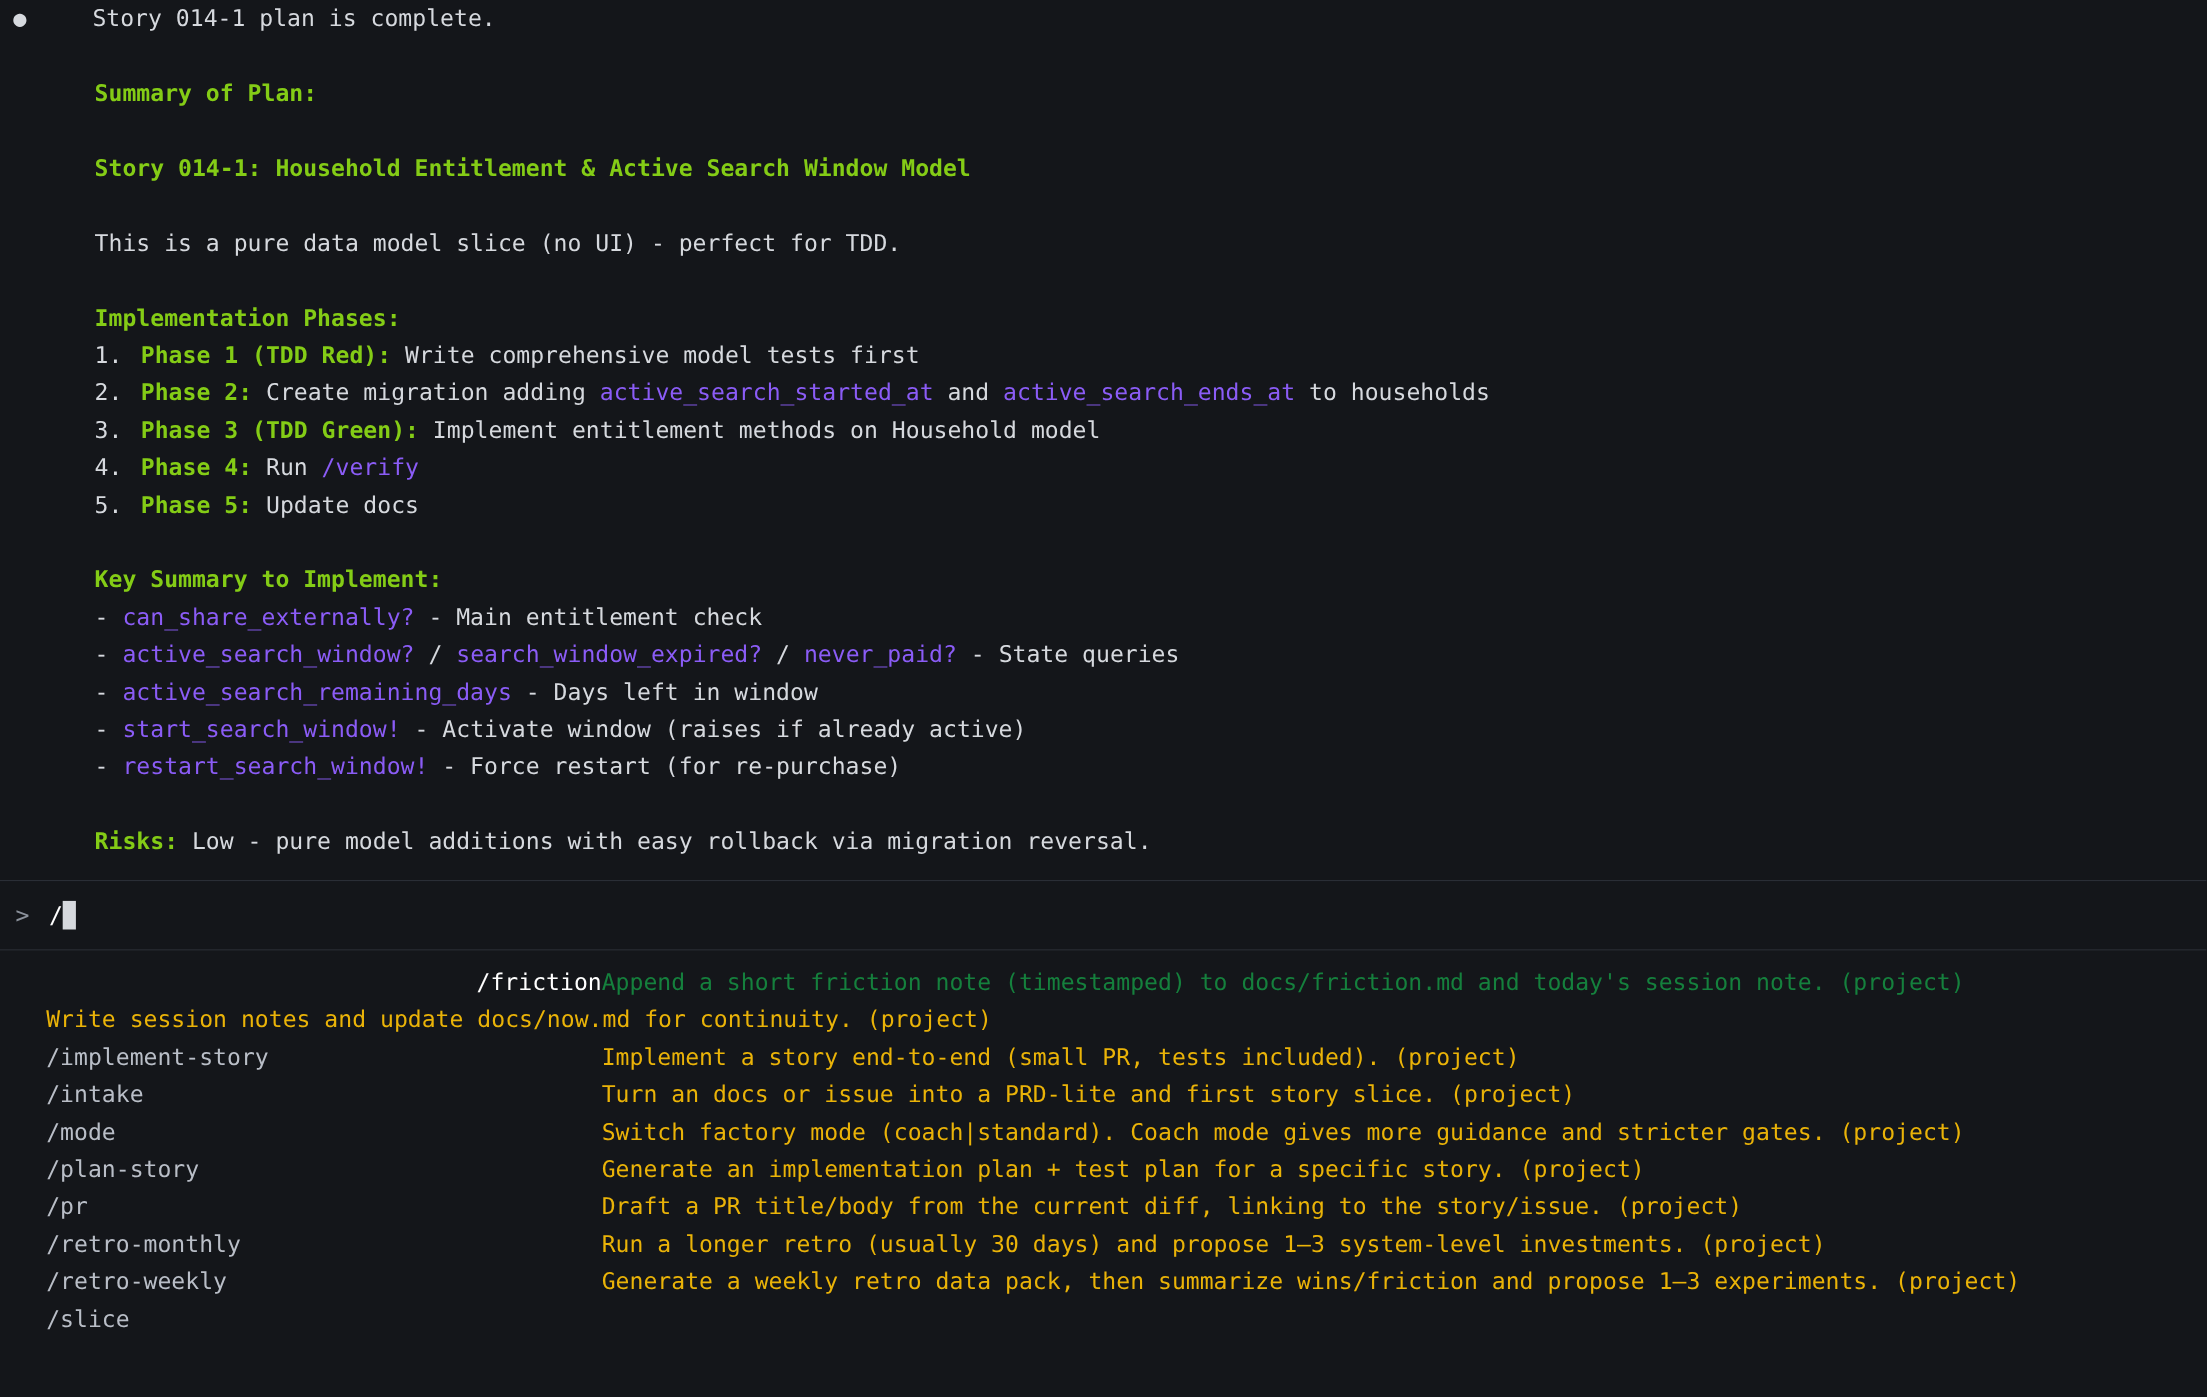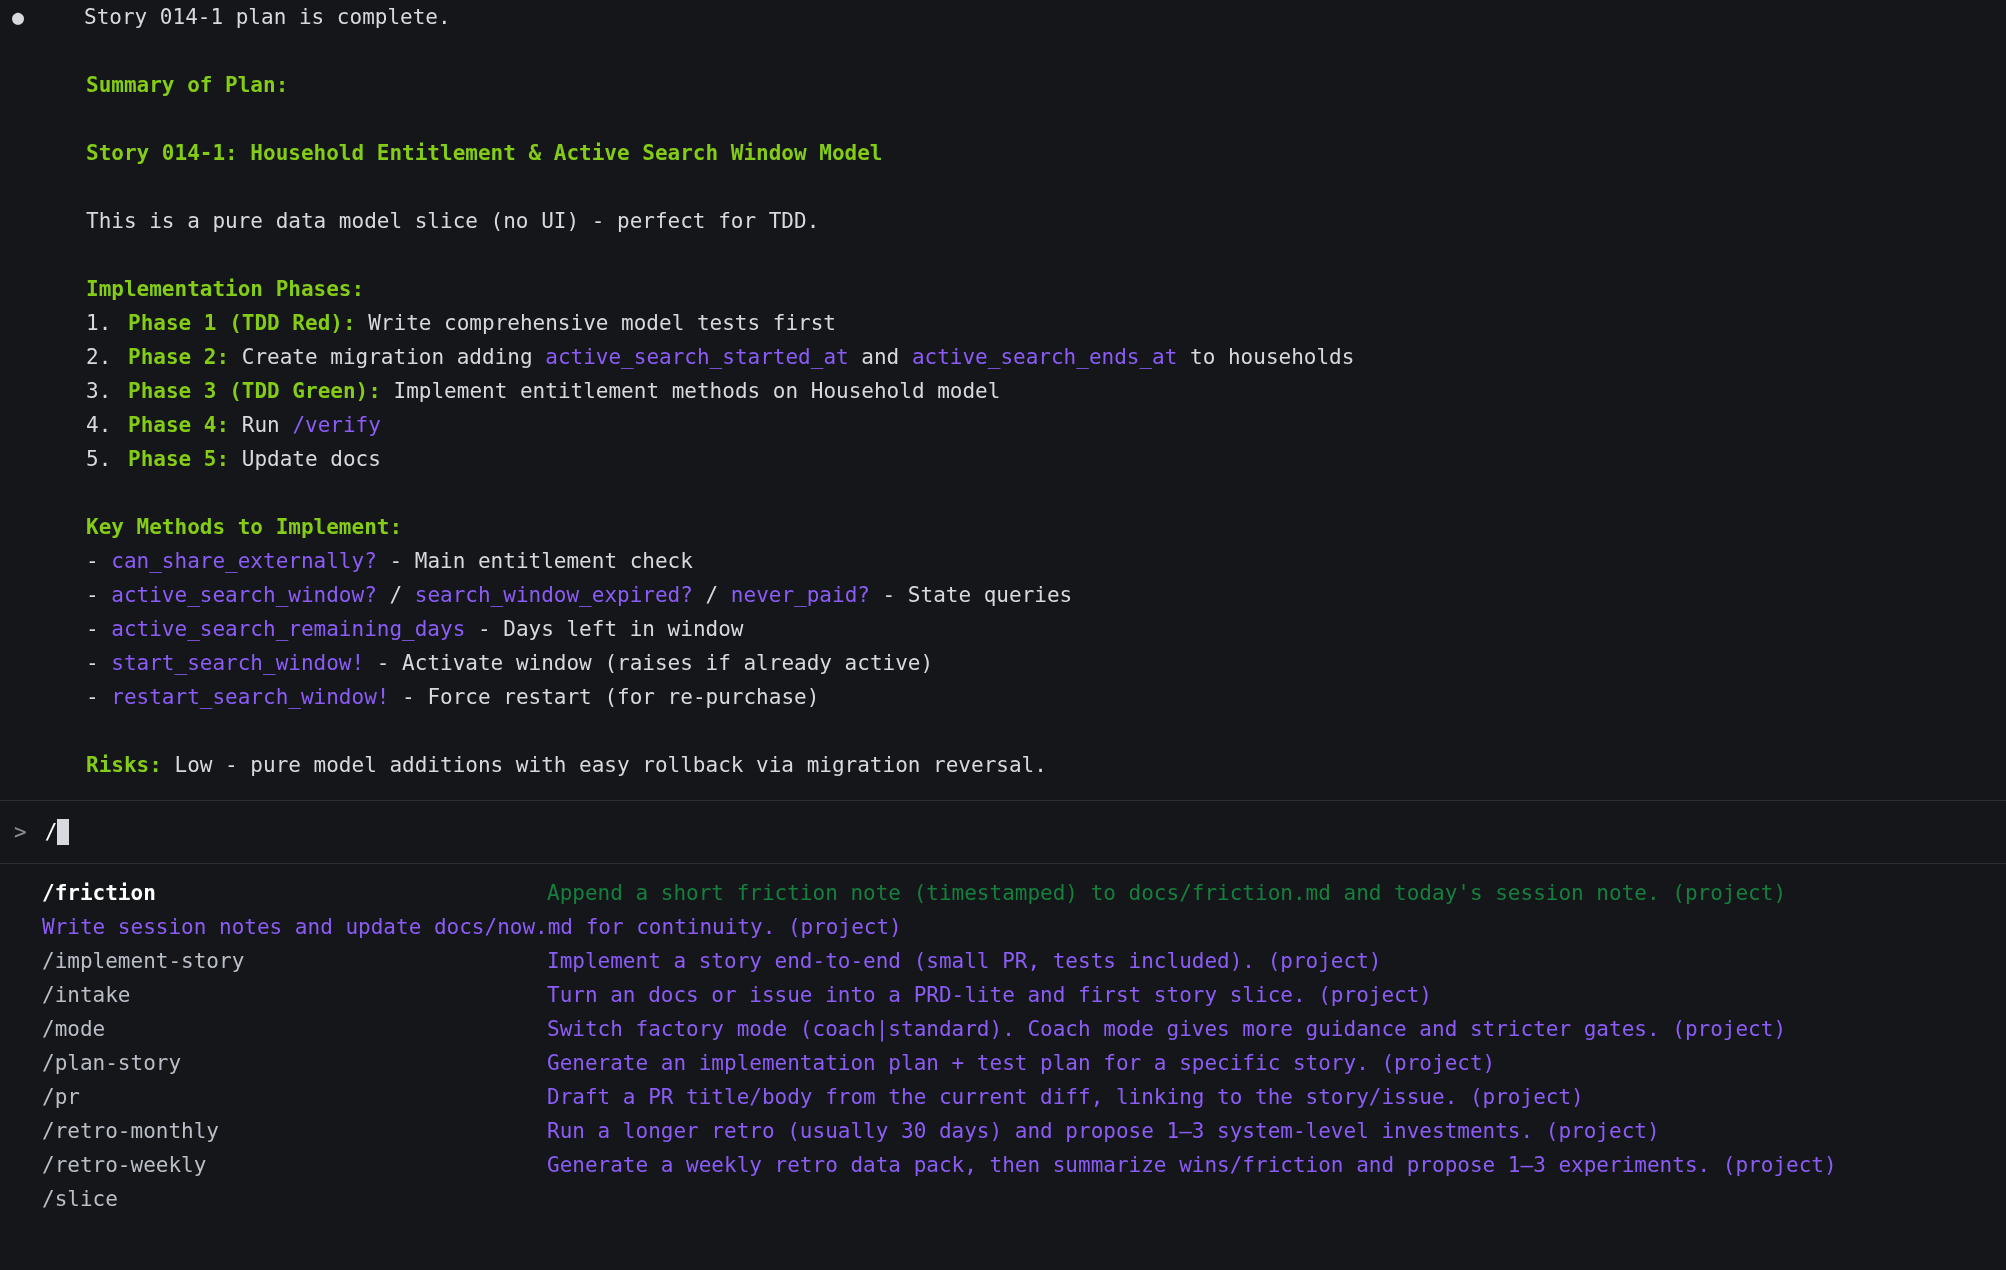--- a/index.html
+++ b/index.html
@@ -101,24 +101,25 @@
     padding-left: 42px;
     line-height: 34px;
   }
   .cmd-name {
     flex: 0 0 505px;
     color: #b9bec7;
     white-space: pre;
   }
   .cmd-row.selected .cmd-name {
     color: #ffffff;
-    font-weight: bold;
+    font-weight: normal;
+    text-align: right;
   }
   .cmd-desc {
-    color: #8b5cf6;
+    color: #eab308;
     white-space: pre;
   }
   .cmd-row.selected .cmd-desc {
     color: #15803d;
   }
 </style>
 </head>
 <body>
 
 <div class="terminal">
@@ -151,21 +152,21 @@
     <div class="line indent"><span class="num">2.</span><span class="bold">Phase 2:</span><span> Create migration adding </span><span class="code">active_search_started_at</span><span> and </span><span class="code">active_search_ends_at</span><span> to households</span></div>
 
     <div class="line indent"><span class="num">3.</span><span class="bold">Phase 3 (TDD Green):</span><span> Implement entitlement methods on Household model</span><span class="code"></span><span></span><span class="code"></span><span></span></div>
 
     <div class="line indent"><span class="num">4.</span><span class="bold">Phase 4:</span><span> Run </span><span class="code">/verify</span><span></span><span class="code"></span><span></span></div>
 
     <div class="line indent"><span class="num">5.</span><span class="bold">Phase 5:</span><span> Update docs</span><span class="code"></span><span></span><span class="code"></span><span></span></div>
 
     <div class="blank"></div>
 
-    <div class="line indent bold">Key Methods to Implement:</div>
+    <div class="line indent bold">Key Summary to Implement:</div>
 
     <div class="line indent"><span class="dash">- </span><span class="code">can_share_externally?</span><span></span><span class="code"></span><span></span><span class="code"></span><span> - Main entitlement check</span></div>
 
     <div class="line indent"><span class="dash">- </span><span class="code">active_search_window?</span><span> / </span><span class="code">search_window_expired?</span><span> / </span><span class="code">never_paid?</span><span> - State queries</span></div>
 
     <div class="line indent"><span class="dash">- </span><span class="code">active_search_remaining_days</span><span></span><span class="code"></span><span></span><span class="code"></span><span> - Days left in window</span></div>
 
     <div class="line indent"><span class="dash">- </span><span class="code">start_search_window!</span><span></span><span class="code"></span><span></span><span class="code"></span><span> - Activate window (raises if already active)</span></div>
 
     <div class="line indent"><span class="dash">- </span><span class="code">restart_search_window!</span><span></span><span class="code"></span><span></span><span class="code"></span><span> - Force restart (for re-purchase)</span></div>

